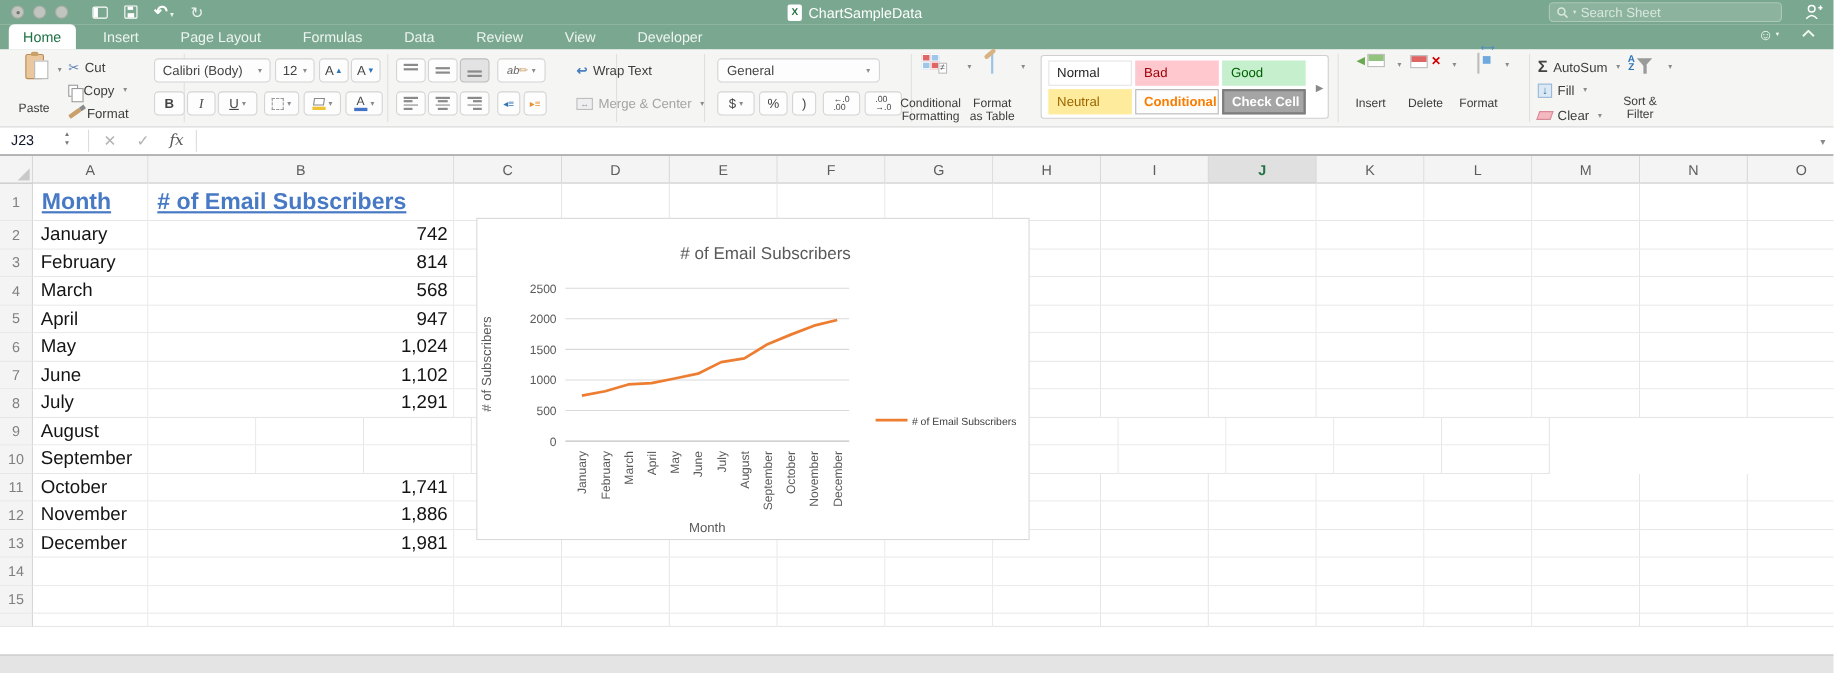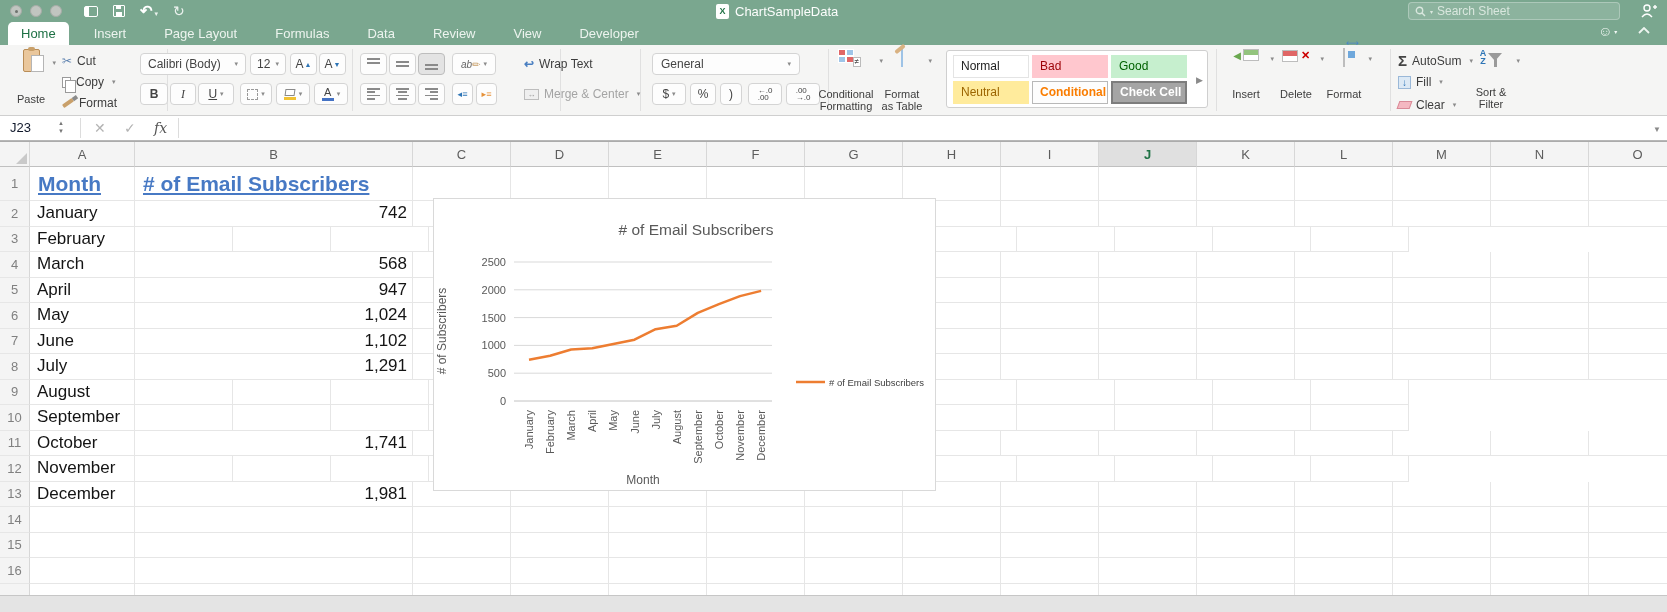--- a/index.html
+++ b/index.html
@@ -486,20 +486,21 @@
       <div class="cell" style="width: 98px;"></div>
       <div class="cell" style="width: 98px;"></div>
       <div class="cell" style="width: 98px;"></div>
       <div class="cell" style="width: 98px;"></div>
       <div class="cell" style="width: 98px;"></div>
       <div class="cell" style="width: 98px;"></div>
     </div>
     <div class="grow" style="height: 25.5px;">
       <div class="gcell" style="width: 30px;">3</div>
       <div class="cell mcell" style="width: 105px;">February</div>
+      <div class="cell vcell" style="width: 278px;">814</div>
       <div class="cell" style="width: 98px;"></div>
       <div class="cell" style="width: 98px;"></div>
       <div class="cell" style="width: 98px;"></div>
       <div class="cell" style="width: 98px;"></div>
       <div class="cell" style="width: 98px;"></div>
       <div class="cell" style="width: 98px;"></div>
       <div class="cell" style="width: 98px;"></div>
       <div class="cell" style="width: 98px;"></div>
       <div class="cell" style="width: 98px;"></div>
       <div class="cell" style="width: 98px;"></div>
@@ -645,20 +646,21 @@
       <div class="cell" style="width: 98px;"></div>
       <div class="cell" style="width: 98px;"></div>
       <div class="cell" style="width: 98px;"></div>
       <div class="cell" style="width: 98px;"></div>
       <div class="cell" style="width: 98px;"></div>
       <div class="cell" style="width: 98px;"></div>
     </div>
     <div class="grow" style="height: 25.5px;">
       <div class="gcell" style="width: 30px;">12</div>
       <div class="cell mcell" style="width: 105px;">November</div>
+      <div class="cell vcell" style="width: 278px;">1,886</div>
       <div class="cell" style="width: 98px;"></div>
       <div class="cell" style="width: 98px;"></div>
       <div class="cell" style="width: 98px;"></div>
       <div class="cell" style="width: 98px;"></div>
       <div class="cell" style="width: 98px;"></div>
       <div class="cell" style="width: 98px;"></div>
       <div class="cell" style="width: 98px;"></div>
       <div class="cell" style="width: 98px;"></div>
       <div class="cell" style="width: 98px;"></div>
       <div class="cell" style="width: 98px;"></div>
@@ -697,38 +699,20 @@
       <div class="cell" style="width: 98px;"></div>
       <div class="cell" style="width: 98px;"></div>
       <div class="cell" style="width: 98px;"></div>
       <div class="cell" style="width: 98px;"></div>
       <div class="cell" style="width: 98px;"></div>
       <div class="cell" style="width: 98px;"></div>
       <div class="cell" style="width: 98px;"></div>
     </div>
     <div class="grow" style="height: 25.5px;">
       <div class="gcell" style="width: 30px;">15</div>
-      <div class="cell" style="width: 105px;"></div>
-      <div class="cell" style="width: 278px;"></div>
-      <div class="cell" style="width: 98px;"></div>
-      <div class="cell" style="width: 98px;"></div>
-      <div class="cell" style="width: 98px;"></div>
-      <div class="cell" style="width: 98px;"></div>
-      <div class="cell" style="width: 98px;"></div>
-      <div class="cell" style="width: 98px;"></div>
-      <div class="cell" style="width: 98px;"></div>
-      <div class="cell" style="width: 98px;"></div>
-      <div class="cell" style="width: 98px;"></div>
-      <div class="cell" style="width: 98px;"></div>
-      <div class="cell" style="width: 98px;"></div>
-      <div class="cell" style="width: 98px;"></div>
-      <div class="cell" style="width: 98px;"></div>
-    </div>
-    <div class="grow" style="height: 25.5px;">
-      <div class="gcell" style="width: 30px;">16</div>
       <div class="cell" style="width: 105px;"></div>
       <div class="cell" style="width: 278px;"></div>
       <div class="cell" style="width: 98px;"></div>
       <div class="cell" style="width: 98px;"></div>
       <div class="cell" style="width: 98px;"></div>
       <div class="cell" style="width: 98px;"></div>
       <div class="cell" style="width: 98px;"></div>
       <div class="cell" style="width: 98px;"></div>
       <div class="cell" style="width: 98px;"></div>
       <div class="cell" style="width: 98px;"></div>

